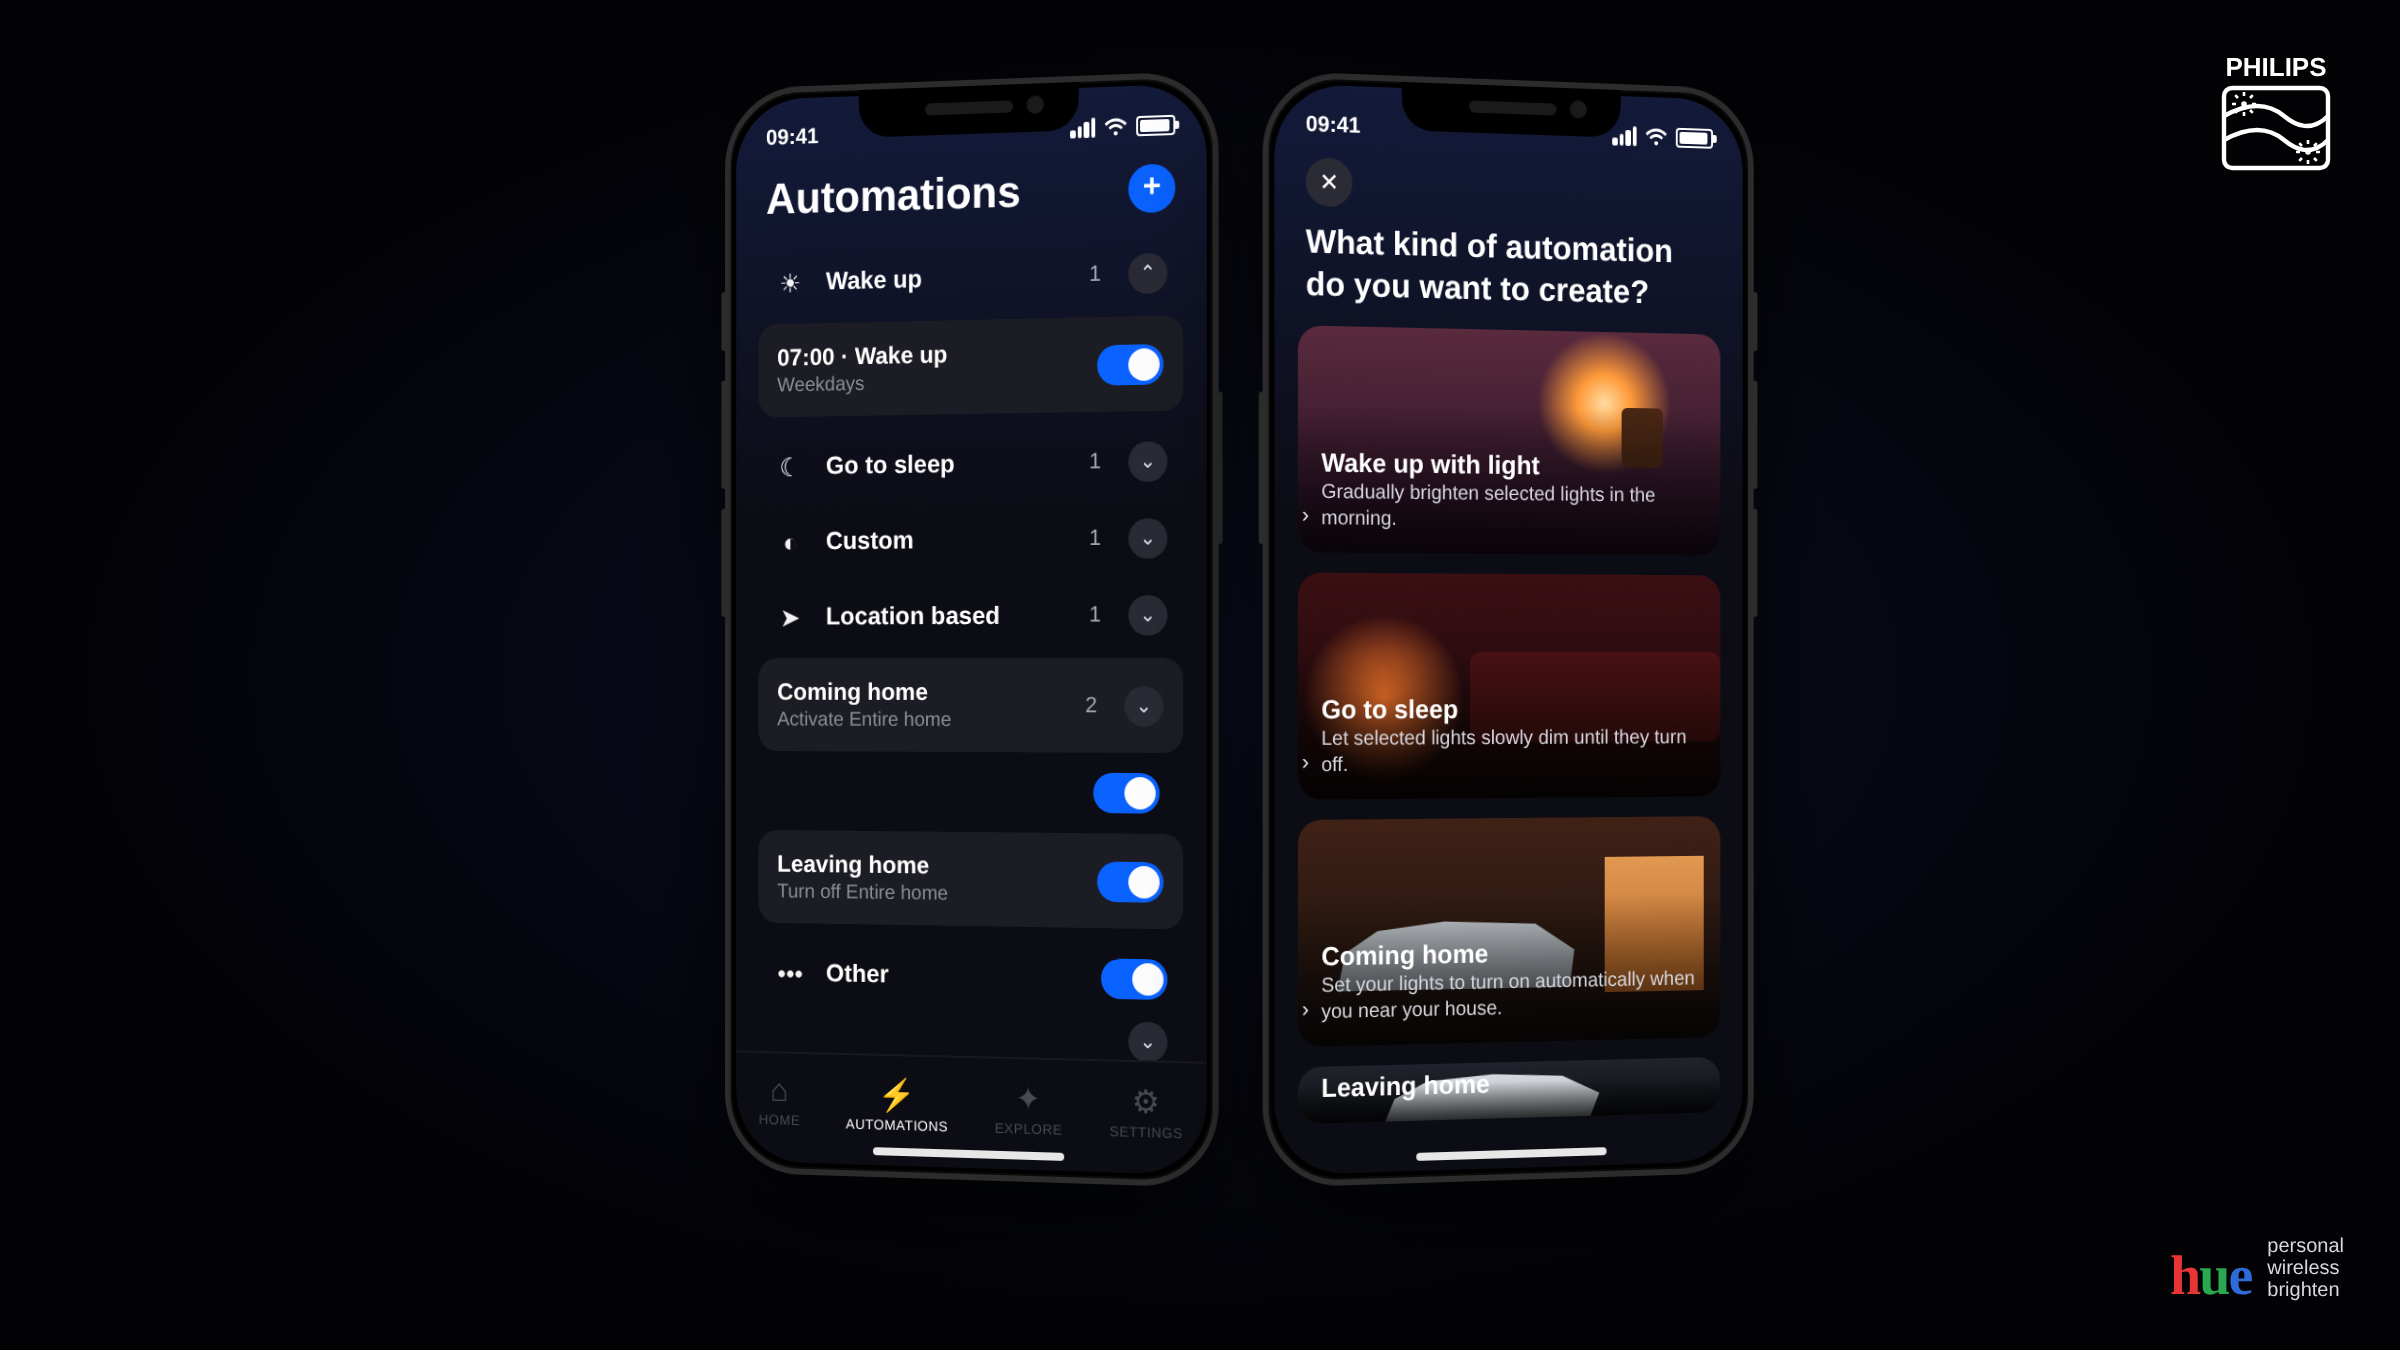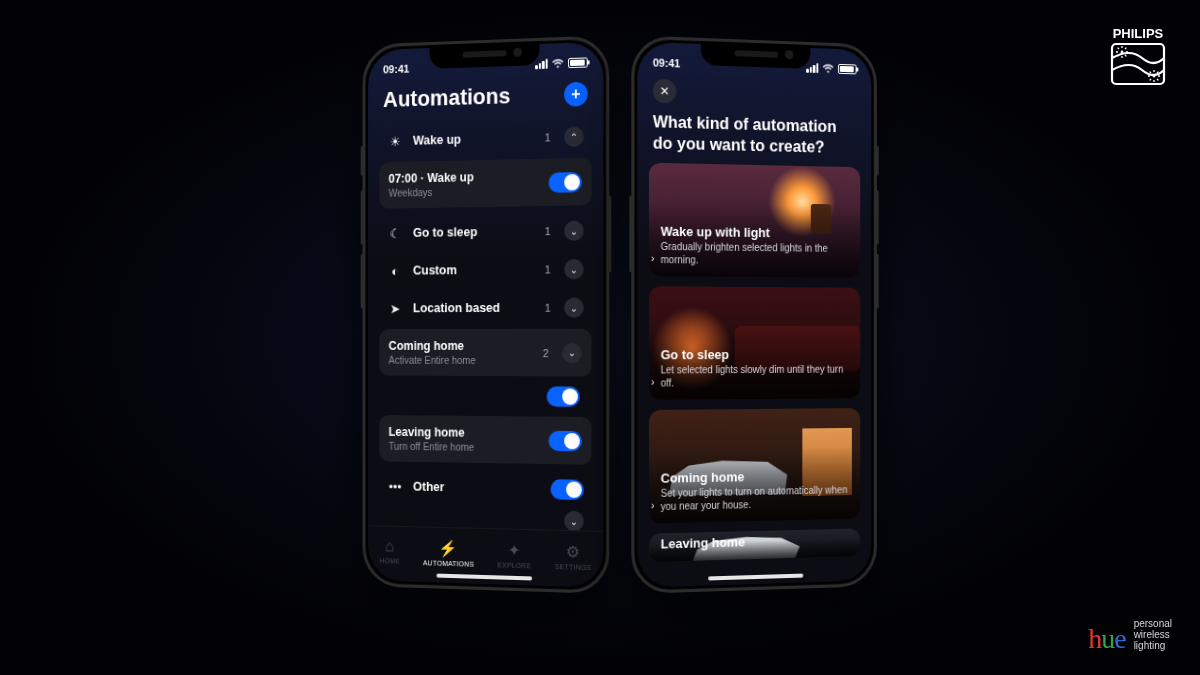--- a/index.html
+++ b/index.html
@@ -128,21 +128,21 @@
   .bg.home::after{content:"";position:absolute;right:4%;top:18%;width:24%;height:60%;
     background:linear-gradient(180deg,#ffae5c 0%,#d1742a 100%);opacity:.85;}
   .bg.leave{ background:linear-gradient(180deg,#20232b 0%,#0d0f14 100%); }
   .bg.leave::before{content:"";position:absolute;left:18%;top:0;width:55%;height:100%;
     background:linear-gradient(180deg,#e3e7ea 0%,#a5abb1 100%);
     clip-path:polygon(8% 60%,22% 30%,50% 20%,80% 26%,96% 58%,92% 100%,4% 100%);}
 
   
   .philips-logo{ position:absolute; top:24px; right:26px; }
   .hue-logo{ position:absolute; bottom:20px; right:28px; display:flex; align-items:flex-end; gap:8px;}
-  .hue-letters{ font-size:28px; font-weight:400; font-family:Georgia,"Times New Roman",serif; letter-spacing:-1px;}
+  .hue-letters{ font-size:28px; font-weight:700; font-family:Georgia,"Times New Roman",serif; letter-spacing:-1px;}
   .hue-letters .h{color:#e73535}.hue-letters .u{color:#2aa84f}.hue-letters .e{color:#2f6bd8}
   .hue-tag{ font-size:10px; line-height:1.1; color:#d7d7dd; padding-bottom:4px;}
 </style>
 </head>
 <body>
 
 <div class="stage">
 
   <div class="phone left">
     <span class="side-btn s1"></span>
@@ -333,16 +333,16 @@
     <circle cx="20" cy="28" r="1.4" fill="#fff"></circle>
       <path d="M20 24v-2M20 34v-2M16 28h-2M26 28h-2M17 25l-1.4-1.4M23 31l1.4 1.4M17 31l-1.4 1.4M23 25l1.4-1.4" stroke="#fff" stroke-width="1.3"></path>
     <circle cx="52" cy="52" r="1.4" fill="#fff"></circle>
       <path d="M52 48v-2M52 58v-2M48 52h-2M58 52h-2M49 49l-1.4-1.4M55 55l1.4 1.4M49 55l-1.4 1.4M55 49l1.4-1.4" stroke="#fff" stroke-width="1.3"></path>
   </svg>
 
   <div class="hue-logo">
     <span class="hue-letters"><span class="h">h</span><span class="u">u</span><span class="e">e</span></span>
     <span class="hue-tag" style="white-space:pre-line;">personal
 wireless
-lighting</span>
+brighten</span>
   </div>
 
 </div>
 
 </body></html>

